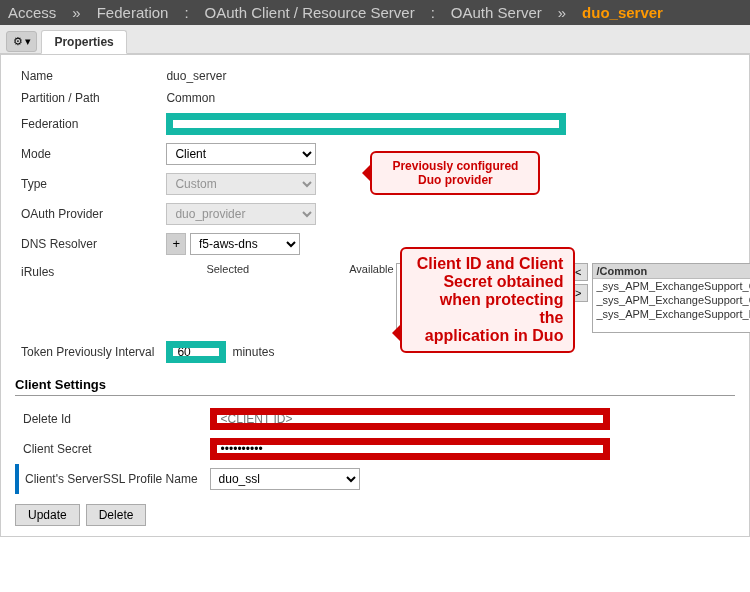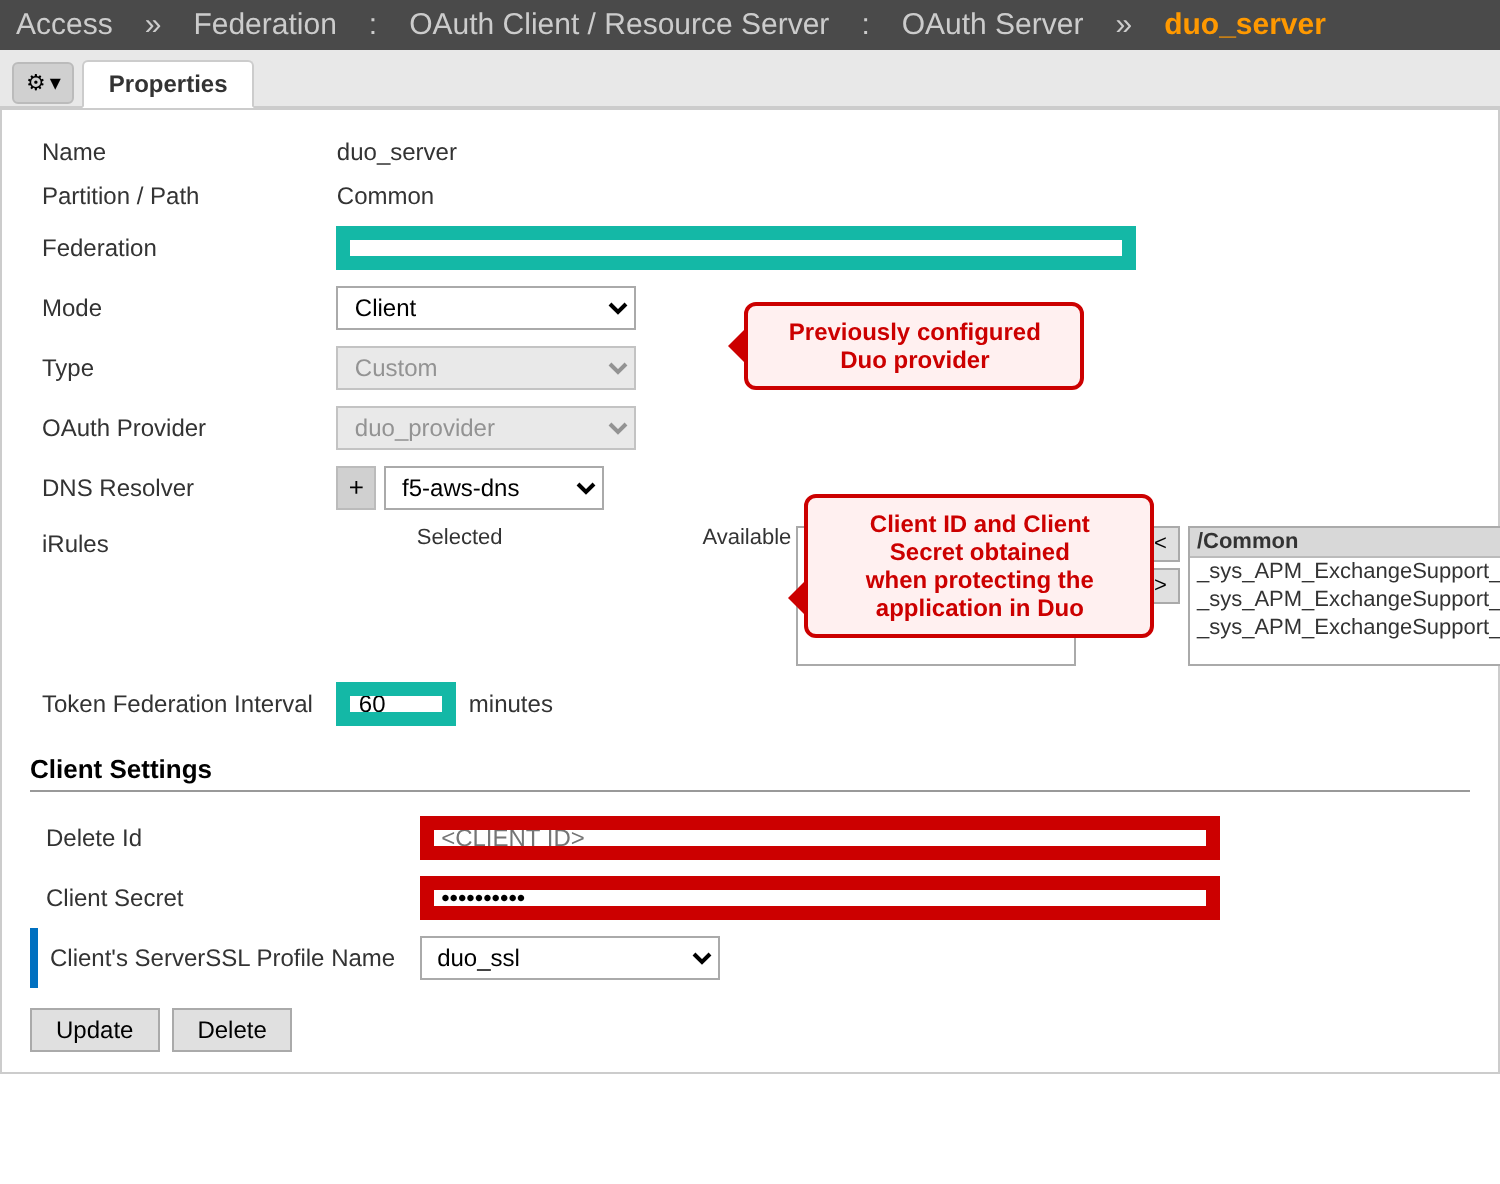--- a/index.html
+++ b/index.html
@@ -334,28 +334,28 @@
                 <button class="scroll-btn">▲</button>
                 <button class="scroll-btn">▼</button>
               </div>
             </div>
           </div>
         </div>
       </td>
     </tr>
 
     <tr>
-      <td class="field-label">Token Federation Interval</td>
+      <td class="field-label">Token Previously Interval</td>
       <td style="position:relative;">
         <div style="display:flex; align-items:center; gap:6px;">
           <input type="text" class="small" value="60" style="">
           <span>minutes</span>
         </div>
 
-        <div class="callout callout-left-down" style="left: 240px; top: -90px; white-space: normal; width: 175px; font-size: 12px; text-align:center;">
+        <div class="callout callout-left-down" style="left: 240px; top: -90px; white-space: normal; width: 175px; font-size: 16px; text-align:right;">
           <span style="white-space: pre-line;">Client ID and Client
 Secret obtained
 when protecting the
 application in Duo</span>
         </div>
       </td>
     </tr>
   </tbody>
     </table>
 

